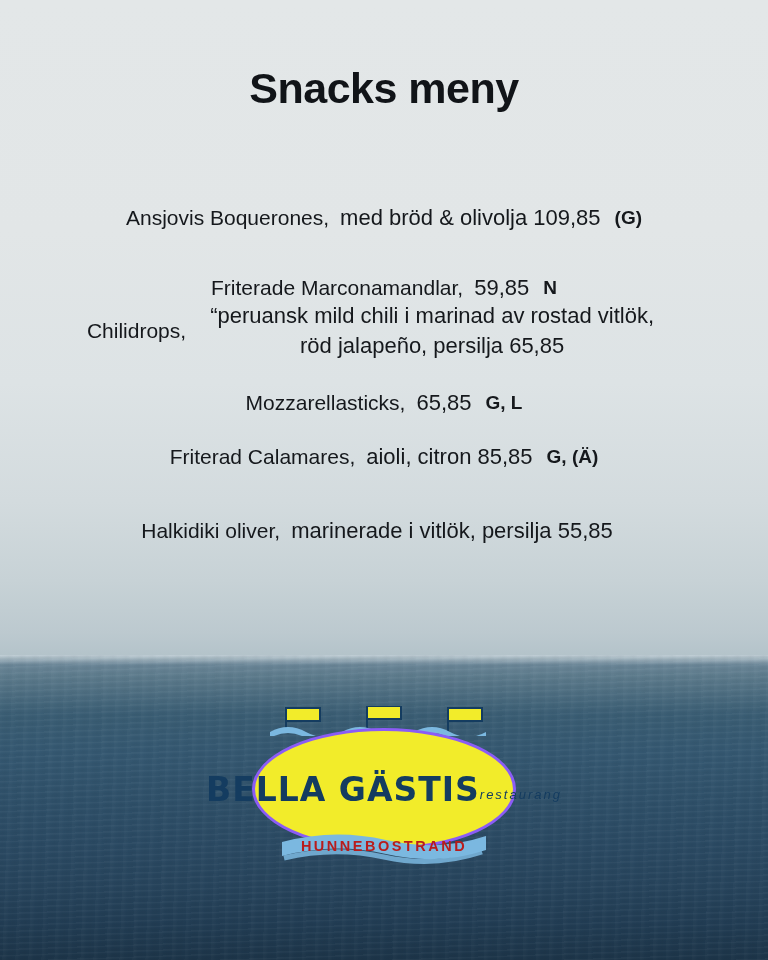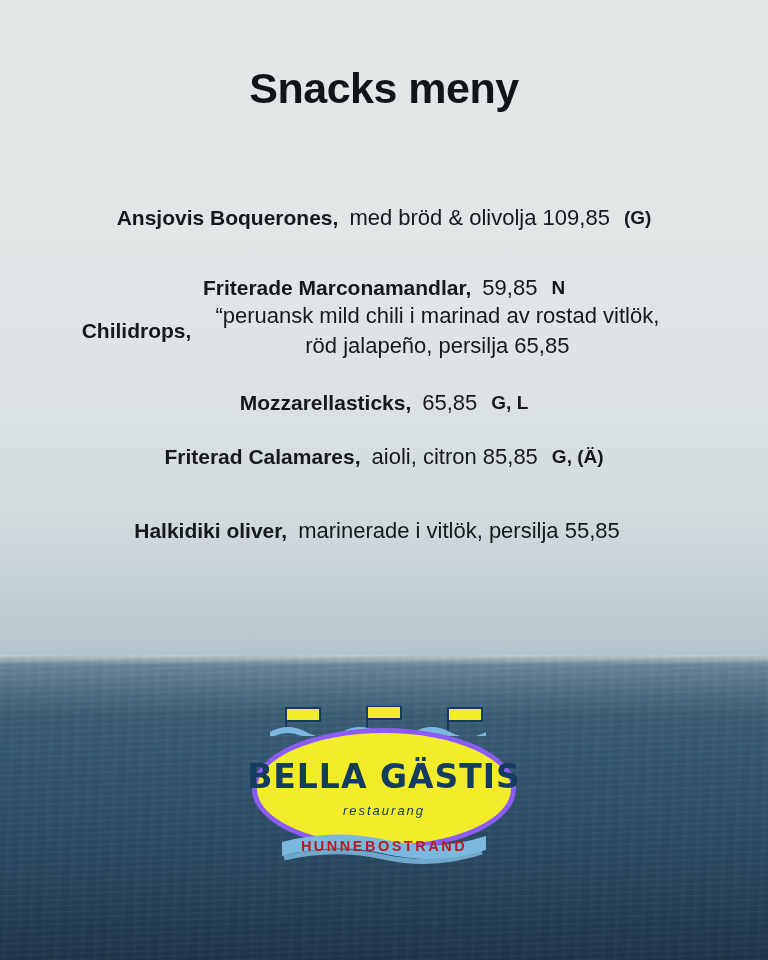--- a/index.html
+++ b/index.html
@@ -122,21 +122,21 @@
     color: #15181c;
   }
   .item-gap-1 { margin-bottom: 44px; }
   .item-gap-2 { }
   .item-gap-3 { margin-bottom: 28px; }
   .item-gap-4 { margin-bottom: 28px; }
   .item-gap-5 { margin-bottom: 48px; }
 
   .item-name {
     font-size: 21px;
-    font-weight: bold;
+    font-weight: normal;
     white-space: nowrap;
   }
   .item-desc {
     font-size: 22px;
     font-weight: normal;
     margin-left: 11px;
   }
   .item-alg {
     font-size: 19px;
     font-weight: bold;
@@ -167,24 +167,24 @@
     height: 30px;
   }
   .ellipse {
     position: absolute;
     left: 18px;
     top: 28px;
     width: 264px;
     height: 122px;
     border-radius: 50%;
     background: #f2ec2a;
-    border: 5px solid #8b5cf6;
+    border: 3px solid #8b5cf6;
     box-sizing: border-box;
     display: flex;
-    flex-direction: column;
+    flex-direction: row;
     align-items: center;
     justify-content: center;
   }
   .logo-main {
     font-family: "DejaVu Sans", sans-serif;
     font-size: 33px;
     font-weight: bold;
     color: #143c60;
     letter-spacing: 1px;
     line-height: 1;

